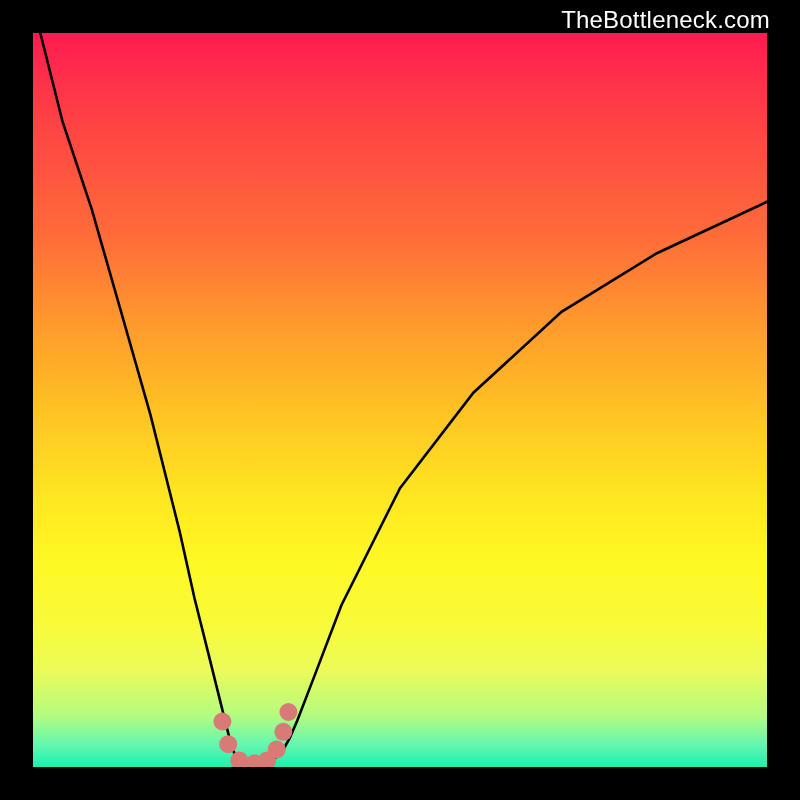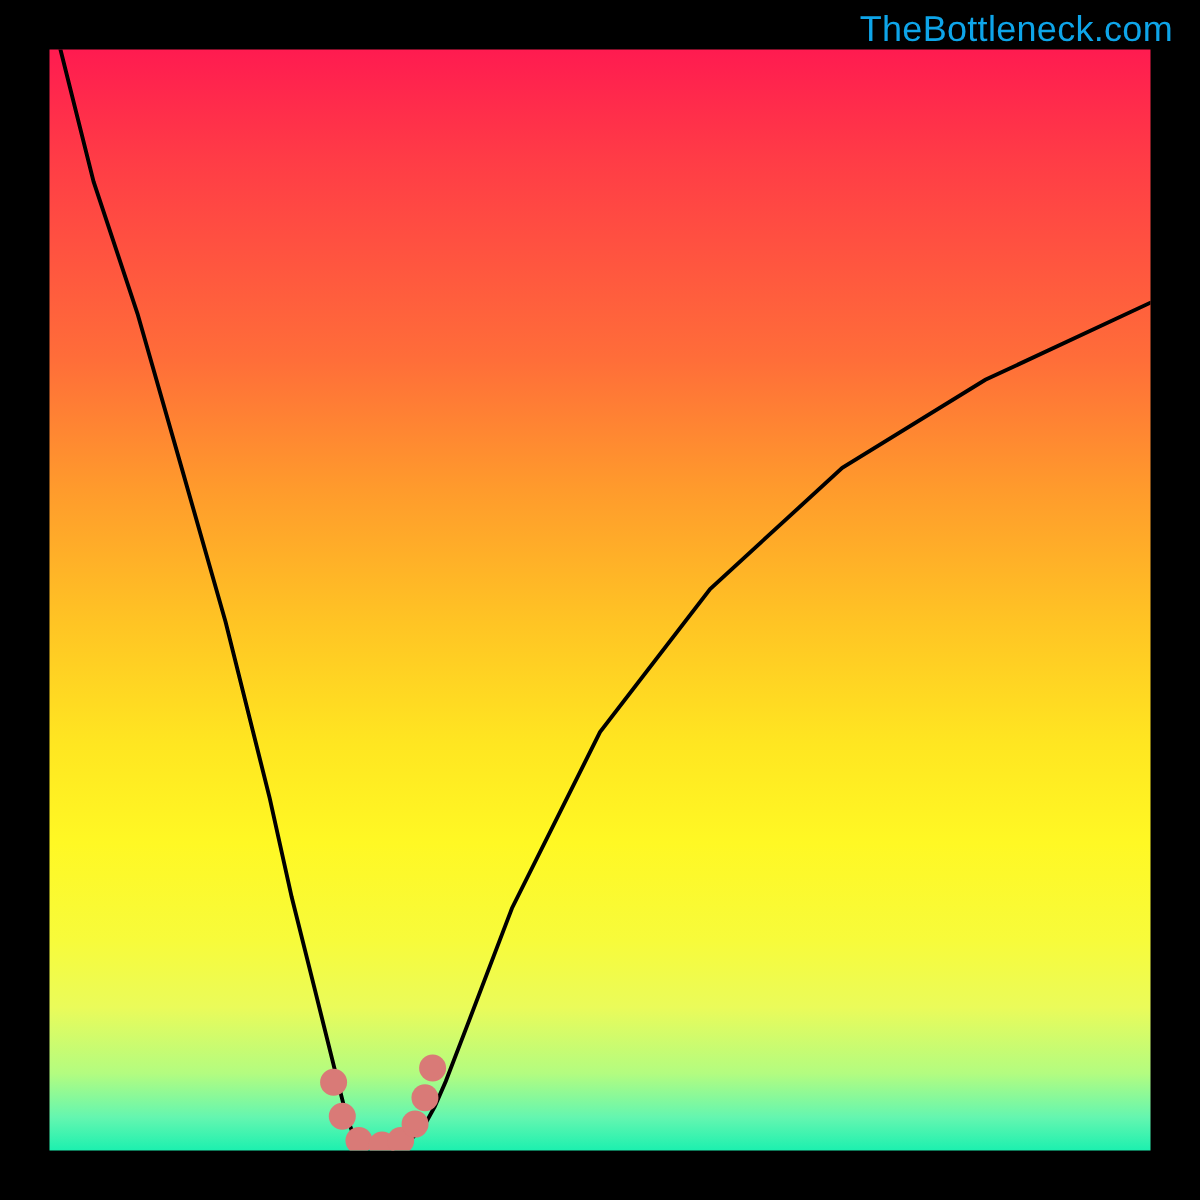--- a/index.html
+++ b/index.html
@@ -44,24 +44,24 @@
   .plot-svg {
     position: absolute;
     left: 0;
     top: 0;
     width: 734px;
     height: 734px;
   }
   .watermark {
     position: absolute;
     top: 6px;
-    right: 18px;
+    right: 30px;
     font-size: 24px;
     font-weight: 500;
-    color: #0ea5e9;
+    color: #ffffff;
     letter-spacing: 0.2px;
     user-select: none;
   }
 </style>
 </head>
 <body>
 
 <div class="frame">
   <div class="plot-area">
     <svg class="plot-svg" viewBox="0 0 734 734" preserveAspectRatio="none">

